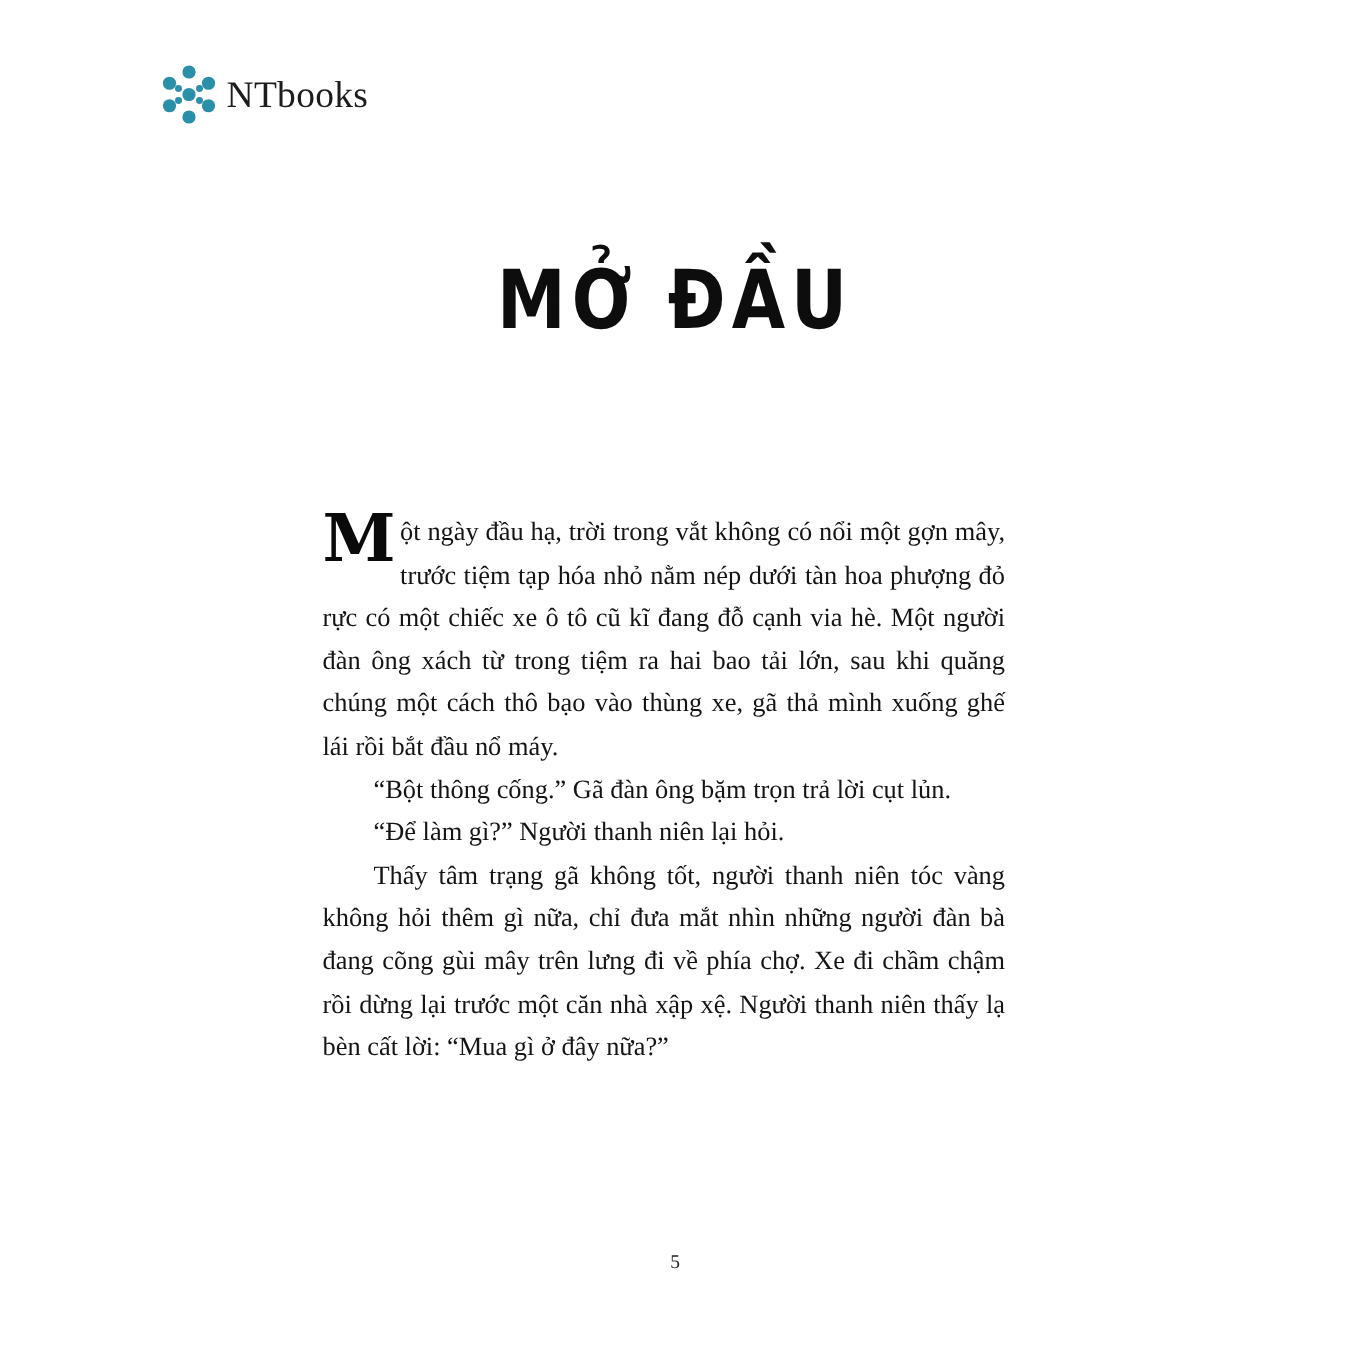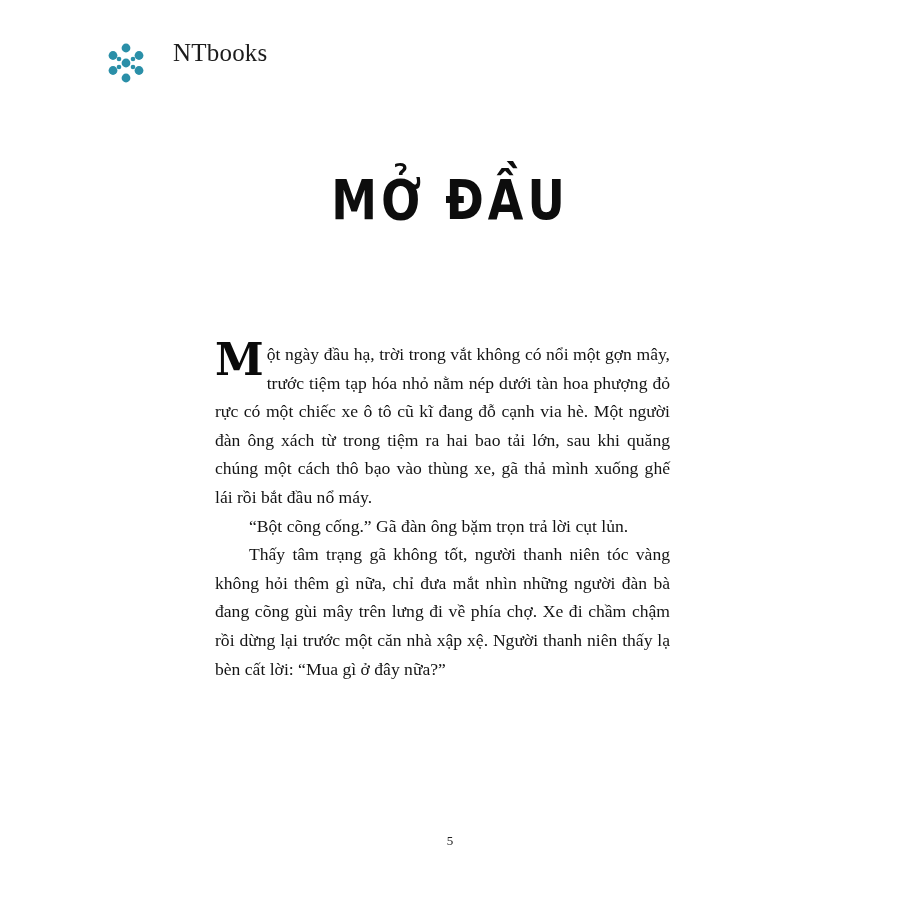--- a/index.html
+++ b/index.html
@@ -15,21 +15,22 @@
     overflow: hidden;
     position: relative;
   }
 
   
   .logo-block {
     position: absolute;
     left: 103px;
     top: 40px;
     display: flex;
-    gap: 24px;
+    align-items: center;
+    gap: 2px;
   }
   .logo-mark {
     width: 46px;
     height: 46px;
     display: block;
   }
   .logo-text {
     font-family: "Liberation Serif", serif;
     font-size: 25px;
     letter-spacing: 0.2px;
@@ -126,19 +127,20 @@
         </g>
       </svg>
     </span>
     <span class="logo-text">NTbooks</span>
   </div>
 
   <div class="chapter-title">MỞ ĐẦU</div>
 
   <div class="text-column">
     <p class="first"><span class="dropcap">M</span><span>ột ngày đầu hạ, trời trong vắt không có nổi một gợn mây, trước tiệm tạp hóa nhỏ nằm nép dưới tàn hoa phượng đỏ rực có một chiếc xe ô tô cũ kĩ đang đỗ cạnh via hè. Một người đàn ông xách từ trong tiệm ra hai bao tải lớn, sau khi quăng chúng một cách thô bạo vào thùng xe, gã thả mình xuống ghế lái rồi bắt đầu nổ máy.</span></p>
-    <p><span>“Bột cõng cống.” Gã đàn ông bặm trọn trả lời cụt lủn.</span></p>
+    <p><span>“Bột thông cống.” Gã đàn ông bặm trọn trả lời cụt lủn.</span></p>
+    <p><span>“Để làm gì?” Người thanh niên lại hỏi.</span></p>
     <p><span>Thấy tâm trạng gã không tốt, người thanh niên tóc vàng không hỏi thêm gì nữa, chỉ đưa mắt nhìn những người đàn bà đang cõng gùi mây trên lưng đi về phía chợ. Xe đi chầm chậm rồi dừng lại trước một căn nhà xập xệ. Người thanh niên thấy lạ bèn cất lời: “Mua gì ở đây nữa?”</span></p>
   </div>
 
   <div class="page-number">5</div>
 
 </div>
 
 </body></html>

